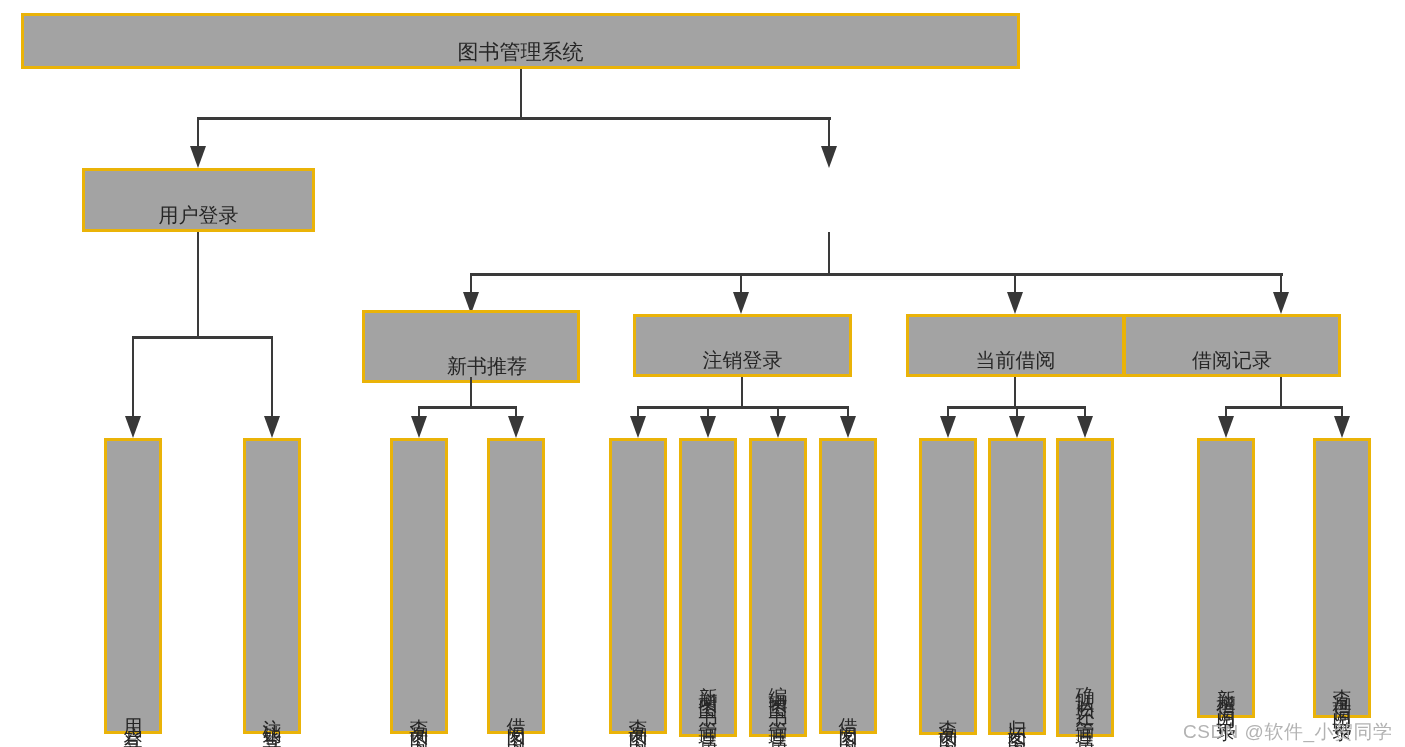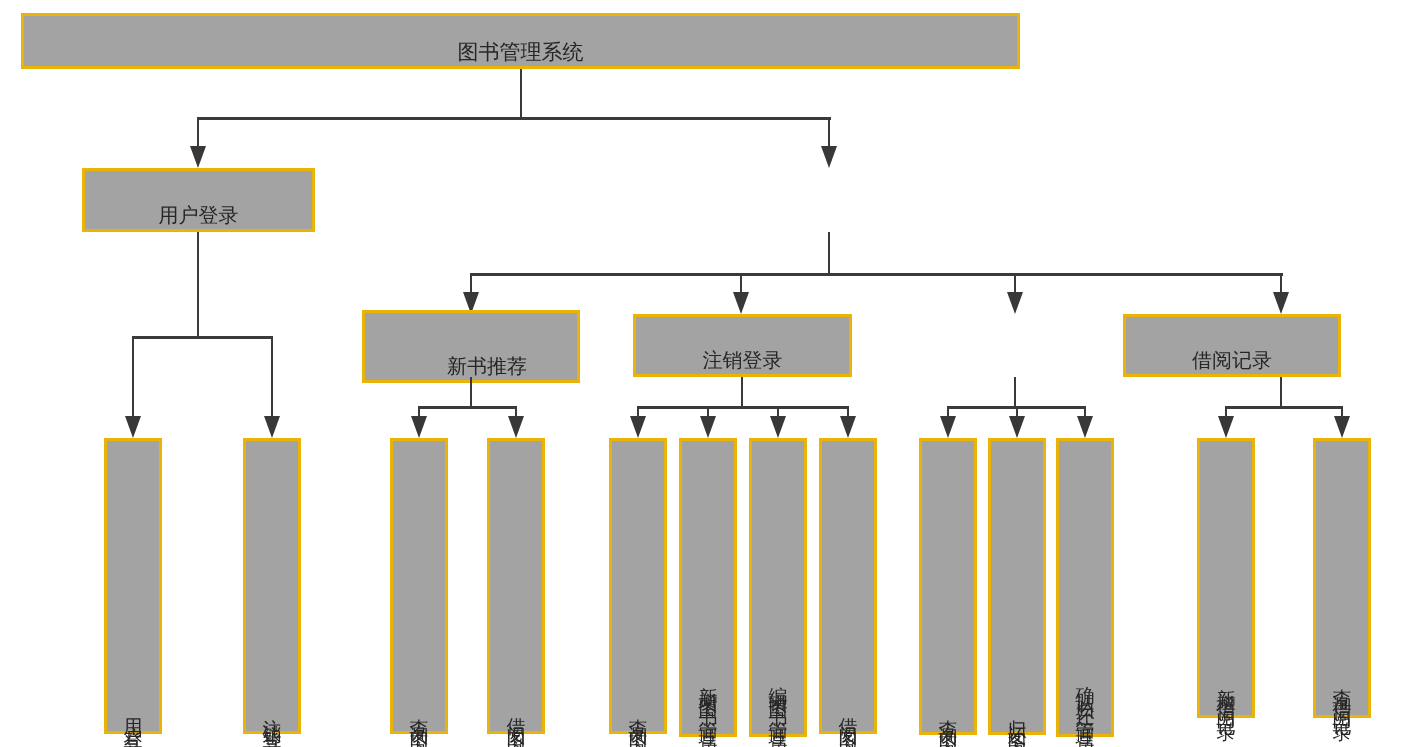--- a/index.html
+++ b/index.html
@@ -83,20 +83,23 @@
   <div class="arr" style="left:1007px;top:292px;"></div>
   <div class="vl" style="left:1280px;top:273px;height:21px;"></div>
   <div class="arr" style="left:1273px;top:292px;"></div>
 
   <div class="box" style="left:362px;top:310px;width:218px;height:73px;padding-left:32px;">
     <span class="lbl">新书推荐</span>
   </div>
   <div class="box" style="left:633px;top:314px;width:219px;height:63px;">
     <span class="lbl">注销登录</span>
   </div>
+  <div class="box" style="left:906px;top:314px;width:219px;height:63px;">
+    <span class="lbl">当前借阅</span>
+  </div>
   <div class="box" style="left:1123px;top:314px;width:218px;height:63px;">
     <span class="lbl">借阅记录</span>
   </div>
 
   <div class="vl" style="left:470px;top:377px;height:31px;"></div>
   <div class="hl" style="left:419px;top:406px;width:98px;"></div>
   <div class="vl" style="left:418px;top:406px;height:12px;"></div>
   <div class="arr" style="left:411px;top:416px;"></div>
   <div class="vl" style="left:515px;top:406px;height:12px;"></div>
   <div class="arr" style="left:508px;top:416px;"></div>
@@ -165,14 +168,15 @@
     <span class="lbl">确认归还（管理员）</span>
   </div>
 
   <div class="box leaf" style="left:1197px;top:438px;width:58px;height:280px;">
     <span class="lbl">新增借阅记录</span>
   </div>
   <div class="box leaf" style="left:1313px;top:438px;width:58px;height:280px;">
     <span class="lbl">查询借阅记录</span>
   </div>
 
+  <div id="watermark">CSDN @软件_小贺同学</div>
 
 </div>
 
 </body></html>

